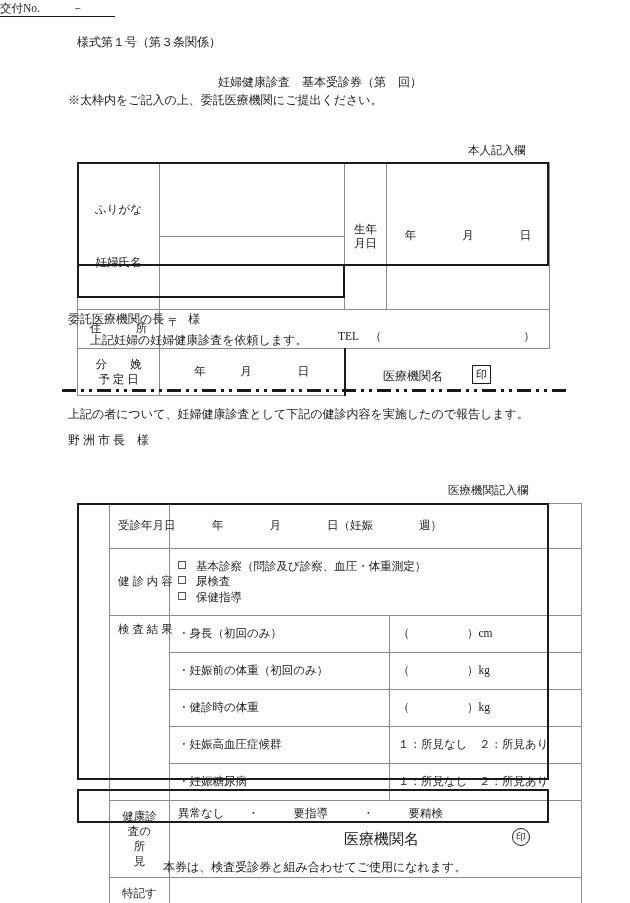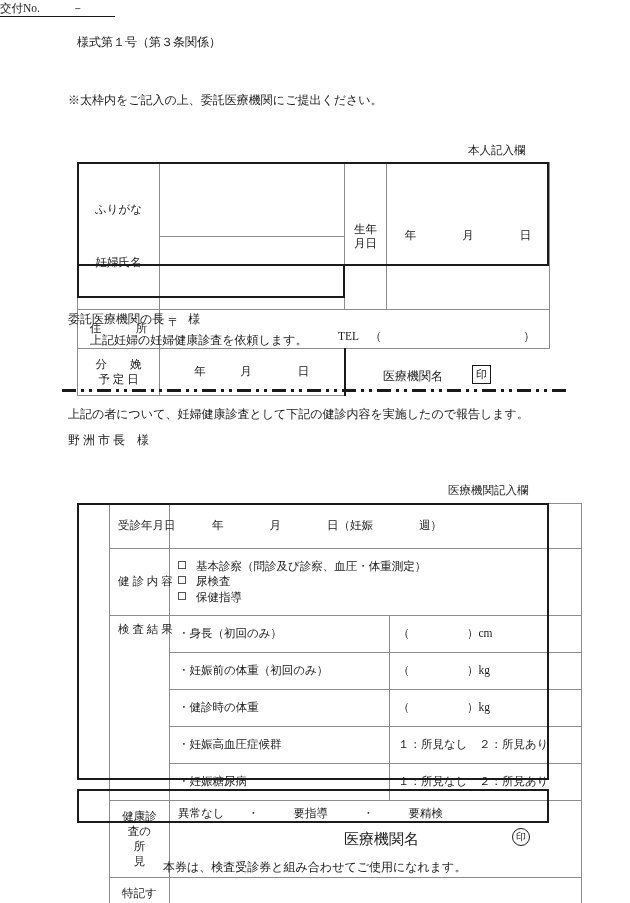--- a/index.html
+++ b/index.html
@@ -155,20 +155,21 @@
 
 <div class="page">
 
   <div class="t" id="form-code">様式第１号（第３条関係）</div>
 
   <div id="issue-no-wrap">
     <span id="issue-no-label">交付No.</span>
     <span id="issue-no-dash">－</span>
   </div>
 
+  <div class="t" id="doc-title">妊婦健康診査　基本受診券（第　回）</div>
 
   <div class="t" id="doc-note">※太枠内をご記入の上、委託医療機関にご提出ください。</div>
 
   <div class="t" id="self-entry-label">本人記入欄</div>
 
   <table class="form" id="applicant-table">
     <colgroup>
       <col style="width:82px">
       <col style="width:185px">
       <col style="width:42px">

